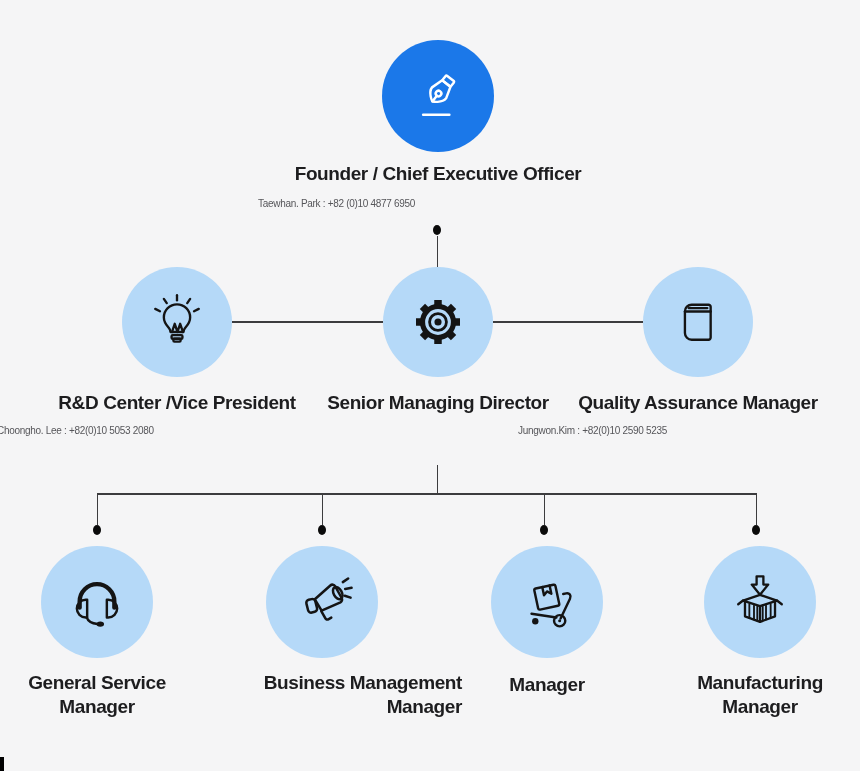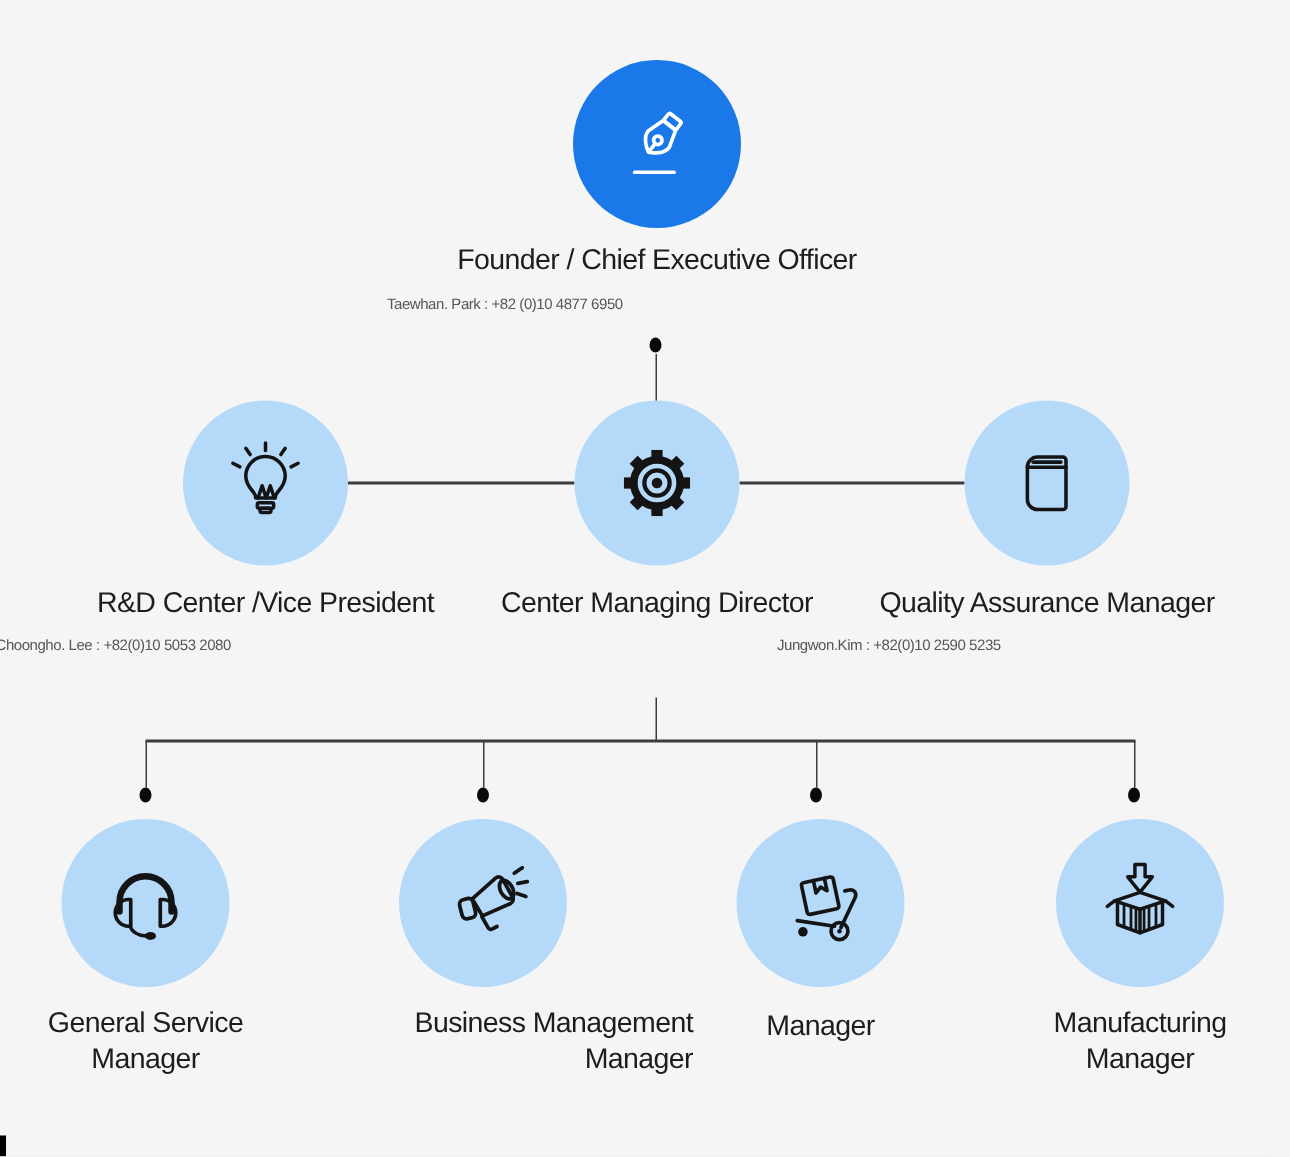--- a/index.html
+++ b/index.html
@@ -14,21 +14,21 @@
     font-family:"Liberation Sans","DejaVu Sans",sans-serif;
   }
   .circle{
     position:absolute;border-radius:50%;
     display:flex;align-items:center;justify-content:center;
   }
   .circle.blue{background:var(--node-blue);}
   .circle.lightblue{background:var(--node-light-blue);}
   .node-title{
     position:absolute;width:360px;text-align:center;
-    font-size:19px;font-weight:400;letter-spacing:-0.4px;
+    font-size:19px;font-weight:700;letter-spacing:-0.4px;
     color:var(--title-text);line-height:24px;
   }
   .node-title.two-line{width:280px;}
   .node-contact{
     position:absolute;width:360px;text-align:left;
     font-size:10px;letter-spacing:-0.3px;
     color:var(--subtitle-text);line-height:20px;
   }
   .hline{position:absolute;height:1.5px;background:var(--line);}
   .vline{position:absolute;width:1.5px;background:var(--line);}
@@ -93,21 +93,21 @@
             <path d="M21.4 21.4 L15.4 15.4"></path>
           <path d="M32 17 V8.5"></path>
             <path d="M42.6 21.4 L48.6 15.4"></path>
         </g>
         <circle cx="32" cy="32" r="16.5" stroke-width="5.5" fill="#b5d9f8"></circle>
         <circle cx="32" cy="32" r="9" stroke-width="3"></circle>
         <circle cx="32" cy="32" r="3.8" fill="#141414" stroke="none"></circle>
       </svg>
     </span>
   </div>
-  <div class="node-title" style="left:258px;top:391px;">Center Managing Director</div>
+  <div class="node-title" style="left:258px;top:391px;">Senior Managing Director</div>
 
   <div class="circle lightblue" style="left:643px;top:267px;width:110px;height:110px;">
     <span>
       <svg width="54" height="54" viewBox="0 0 64 64" fill="none" stroke="#141414" stroke-width="2.8" stroke-linecap="round" stroke-linejoin="round">
         <path d="M24.5 11.5 h20 a2.5 2.5 0 0 1 2.5 2.5 v36.5 a2.5 2.5 0 0 1 -2.5 2.5 h-20 a8 8 0 0 1 -8 -8 v-25.5 a8 8 0 0 1 8 -8 z"></path>
         <path d="M16.5 19.5 H47"></path>
         <path d="M21 15.5 H43"></path>
       </svg>
     </span>
   </div>

